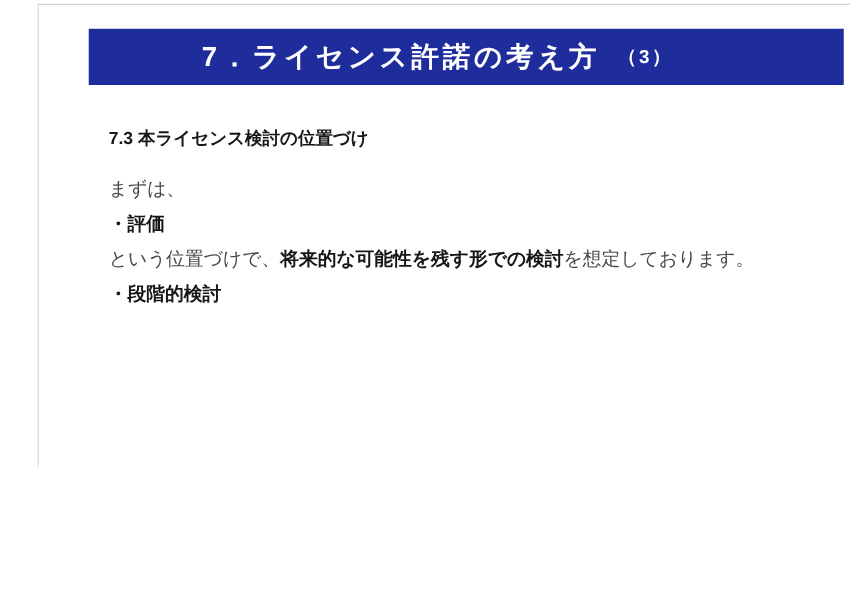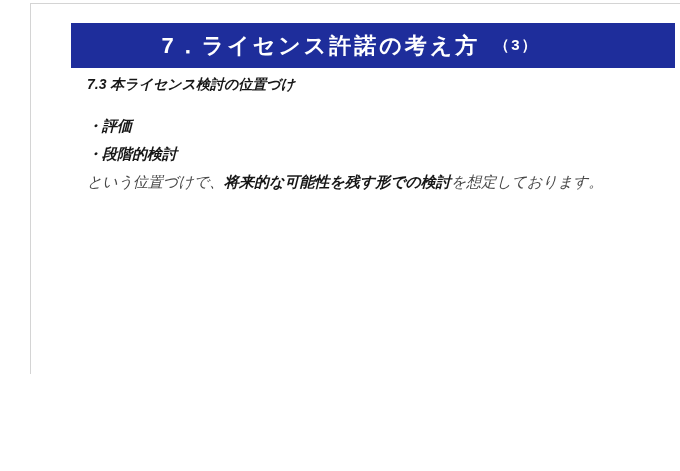--- a/index.html
+++ b/index.html
@@ -49,25 +49,24 @@
   }
   .title-suffix {
     font-size: 15px;
     font-weight: 700;
     letter-spacing: 2px;
     margin-left: 14px;
   }
   .content {
     position: absolute;
     left: 56px;
-    top: 70px;
+    top: 96px;
     color: #474747;
     font-size: 15px;
     white-space: nowrap;
-    font-style: italic;
   }
   .subtitle {
     font-size: 14px;
     font-weight: 700;
     color: #171717;
     line-height: 20px;
     margin-bottom: 18px;
   }
   .line {
     line-height: 28px;
@@ -96,21 +95,22 @@
     <div class="title-bar">
       <span class="title-main">7．ライセンス許諾の考え方</span>
       <span class="title-suffix">（3）</span>
     </div>
 
     <div class="content">
       <div class="subtitle">7.3 本ライセンス検討の位置づけ</div>
 
 
       <div class="para para2">
+        <div class="line">まずは、</div>
         <div class="line bold">・評価</div>
+        <div class="line"><span>という位置づけで、</span><span class="bold">将来的な可能性を残す形での検討</span><span>を想定しております。</span></div>
         <div class="line bold">・段階的検討</div>
-        <div class="line"><span>という位置づけで、</span><span class="bold">将来的な可能性を残す形での検討</span><span>を想定しております。</span></div>
       </div>
     </div>
 
     <div class="page-number">29</div>
   </div>
 </div>
 
 </body></html>

